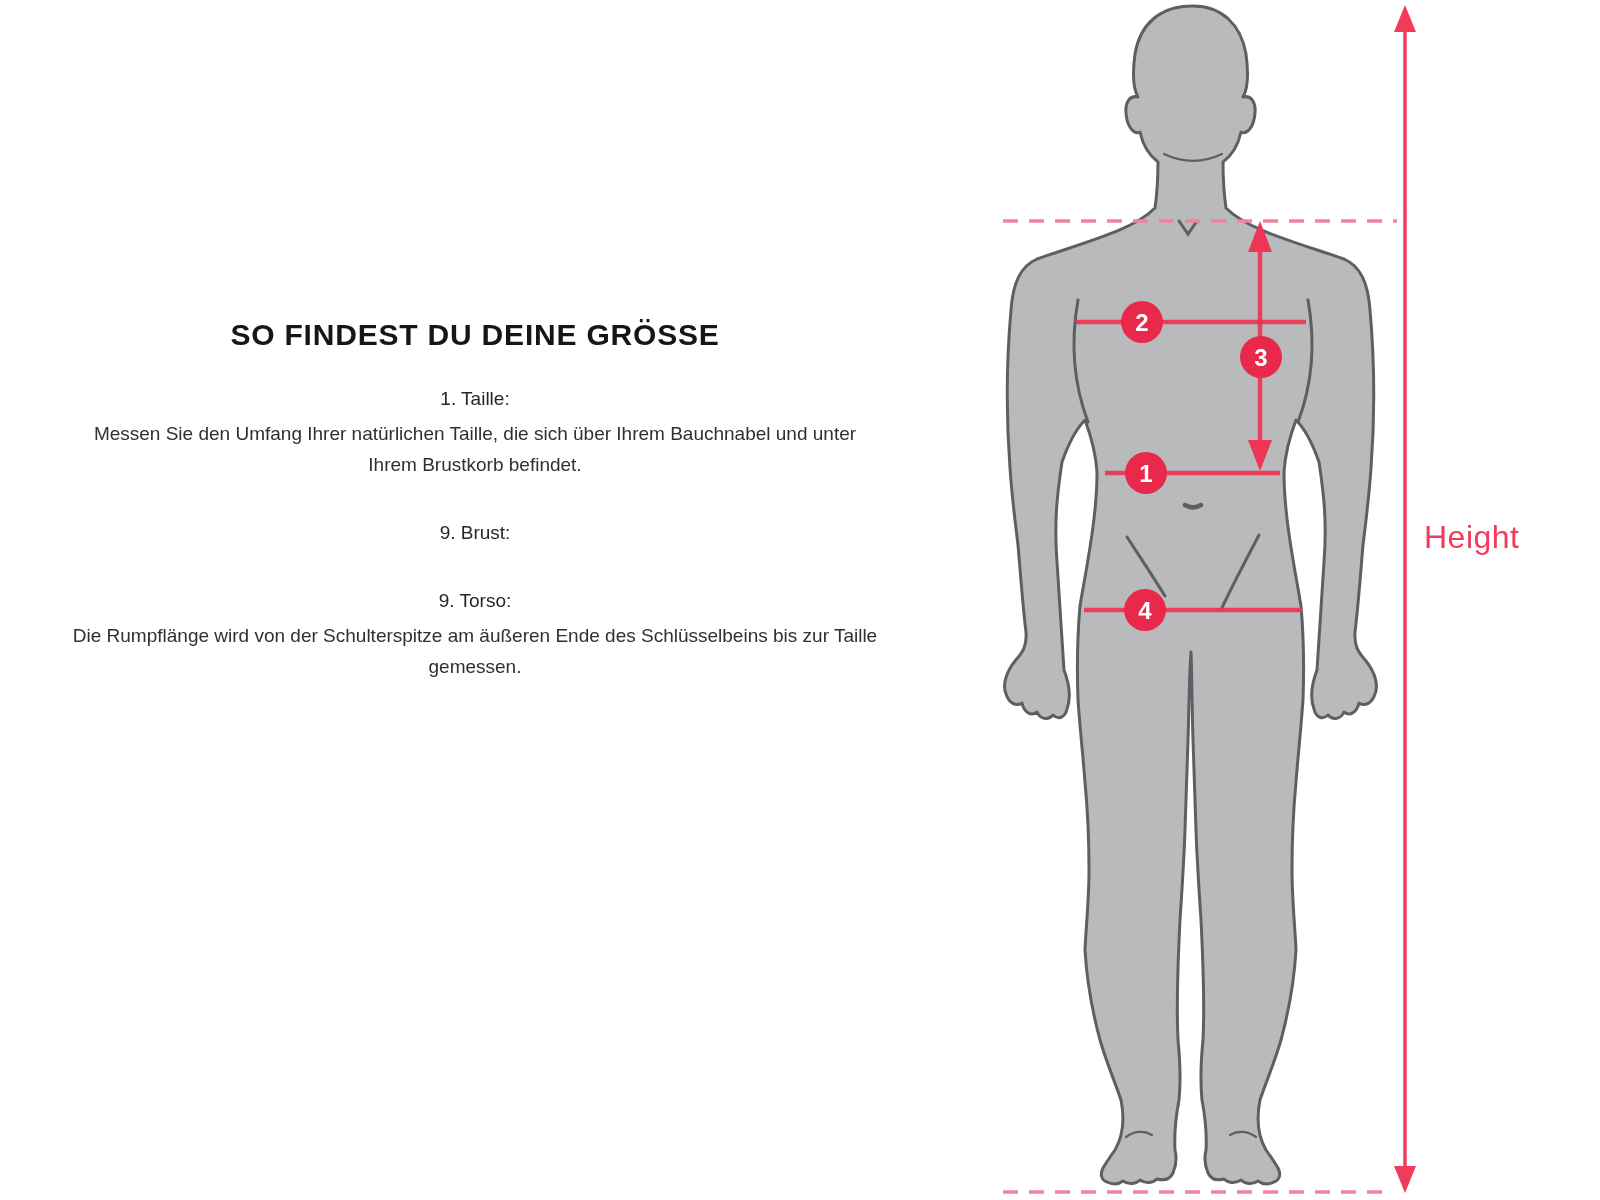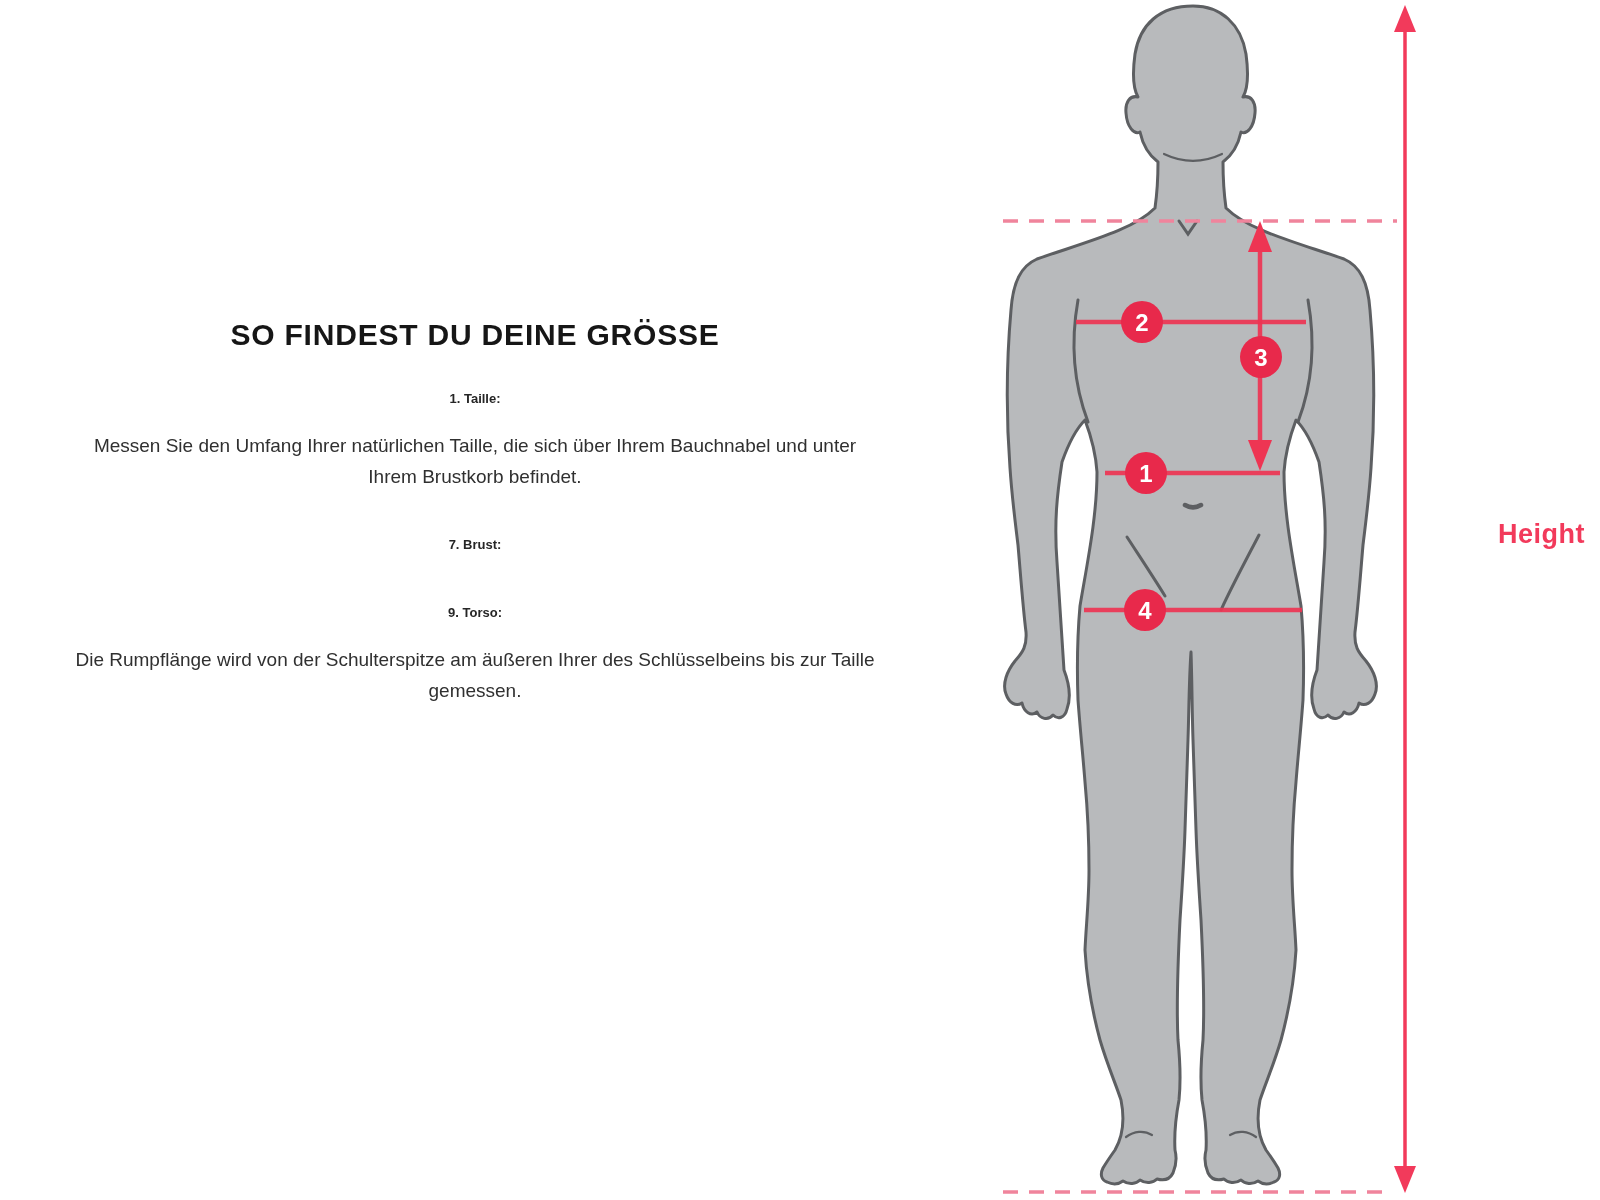--- a/index.html
+++ b/index.html
@@ -31,24 +31,24 @@
     font-size: 30px;
     line-height: 40px;
     font-weight: 800;
     letter-spacing: 0.8px;
     color: var(--title-color, #161616);
     margin: 0 0 28px 0;
   }
   .guide-section { margin-top: 37px; }
   .guide-section:first-of-type { margin-top: 0; }
   .guide-section h3 {
-    font-size: 13px;
+    font-size: 19px;
     line-height: 31px;
-    font-weight: 700;
-    margin: 16px;
+    font-weight: 400;
+    margin: 4px;
     color: #262626;
   }
   .guide-section p {
     font-size: 19px;
     line-height: 31px;
     font-weight: 400;
     margin: 0;
   }
 
   
@@ -81,48 +81,48 @@
   .mcircle { fill: var(--circle-red, #e8294b); }
   .mnum {
     fill: #ffffff;
     font-family: "Liberation Sans", sans-serif;
     font-size: 24px;
     font-weight: 700;
     text-anchor: middle;
   }
   .height-label {
     position: absolute;
-    left: 1498px;
+    left: 1424px;
     top: 519px;
-    font-size: 27px;
-    font-weight: 700;
+    font-size: 32px;
+    font-weight: 400;
     letter-spacing: 0.5px;
     color: var(--height-pink, #f23a5b);
   }
 </style>
 </head>
 <body>
 
 <div class="stage">
 
   <section class="guide-text">
     <h1 class="guide-title">SO FINDEST DU DEINE GRÖSSE</h1>
 
     <div class="guide-section">
       <h3>1. Taille:</h3>
       <p>Messen Sie den Umfang Ihrer natürlichen Taille, die sich über Ihrem Bauchnabel und unter Ihrem Brustkorb befindet.</p>
     </div>
 
     <div class="guide-section">
-      <h3>7. Brust:</h3>
+      <h3>9. Brust:</h3>
     </div>
 
     <div class="guide-section">
       <h3>9. Torso:</h3>
-      <p>Die Rumpflänge wird von der Schulterspitze am äußeren Ihrer des Schlüsselbeins bis zur Taille gemessen.</p>
+      <p>Die Rumpflänge wird von der Schulterspitze am äußeren Ende des Schlüsselbeins bis zur Taille gemessen.</p>
     </div>
 
   </section>
 
   <svg class="diagram-svg" viewBox="0 0 1600 1200" aria-hidden="true">
 
     <path class="body-shape" d="
       M 1193 6
       C 1221 6 1241 24 1246 54 C 1249 76 1247 90 1243 97
       C 1251 95 1256 102 1255 113 C 1254 127 1247 135 1241 132

